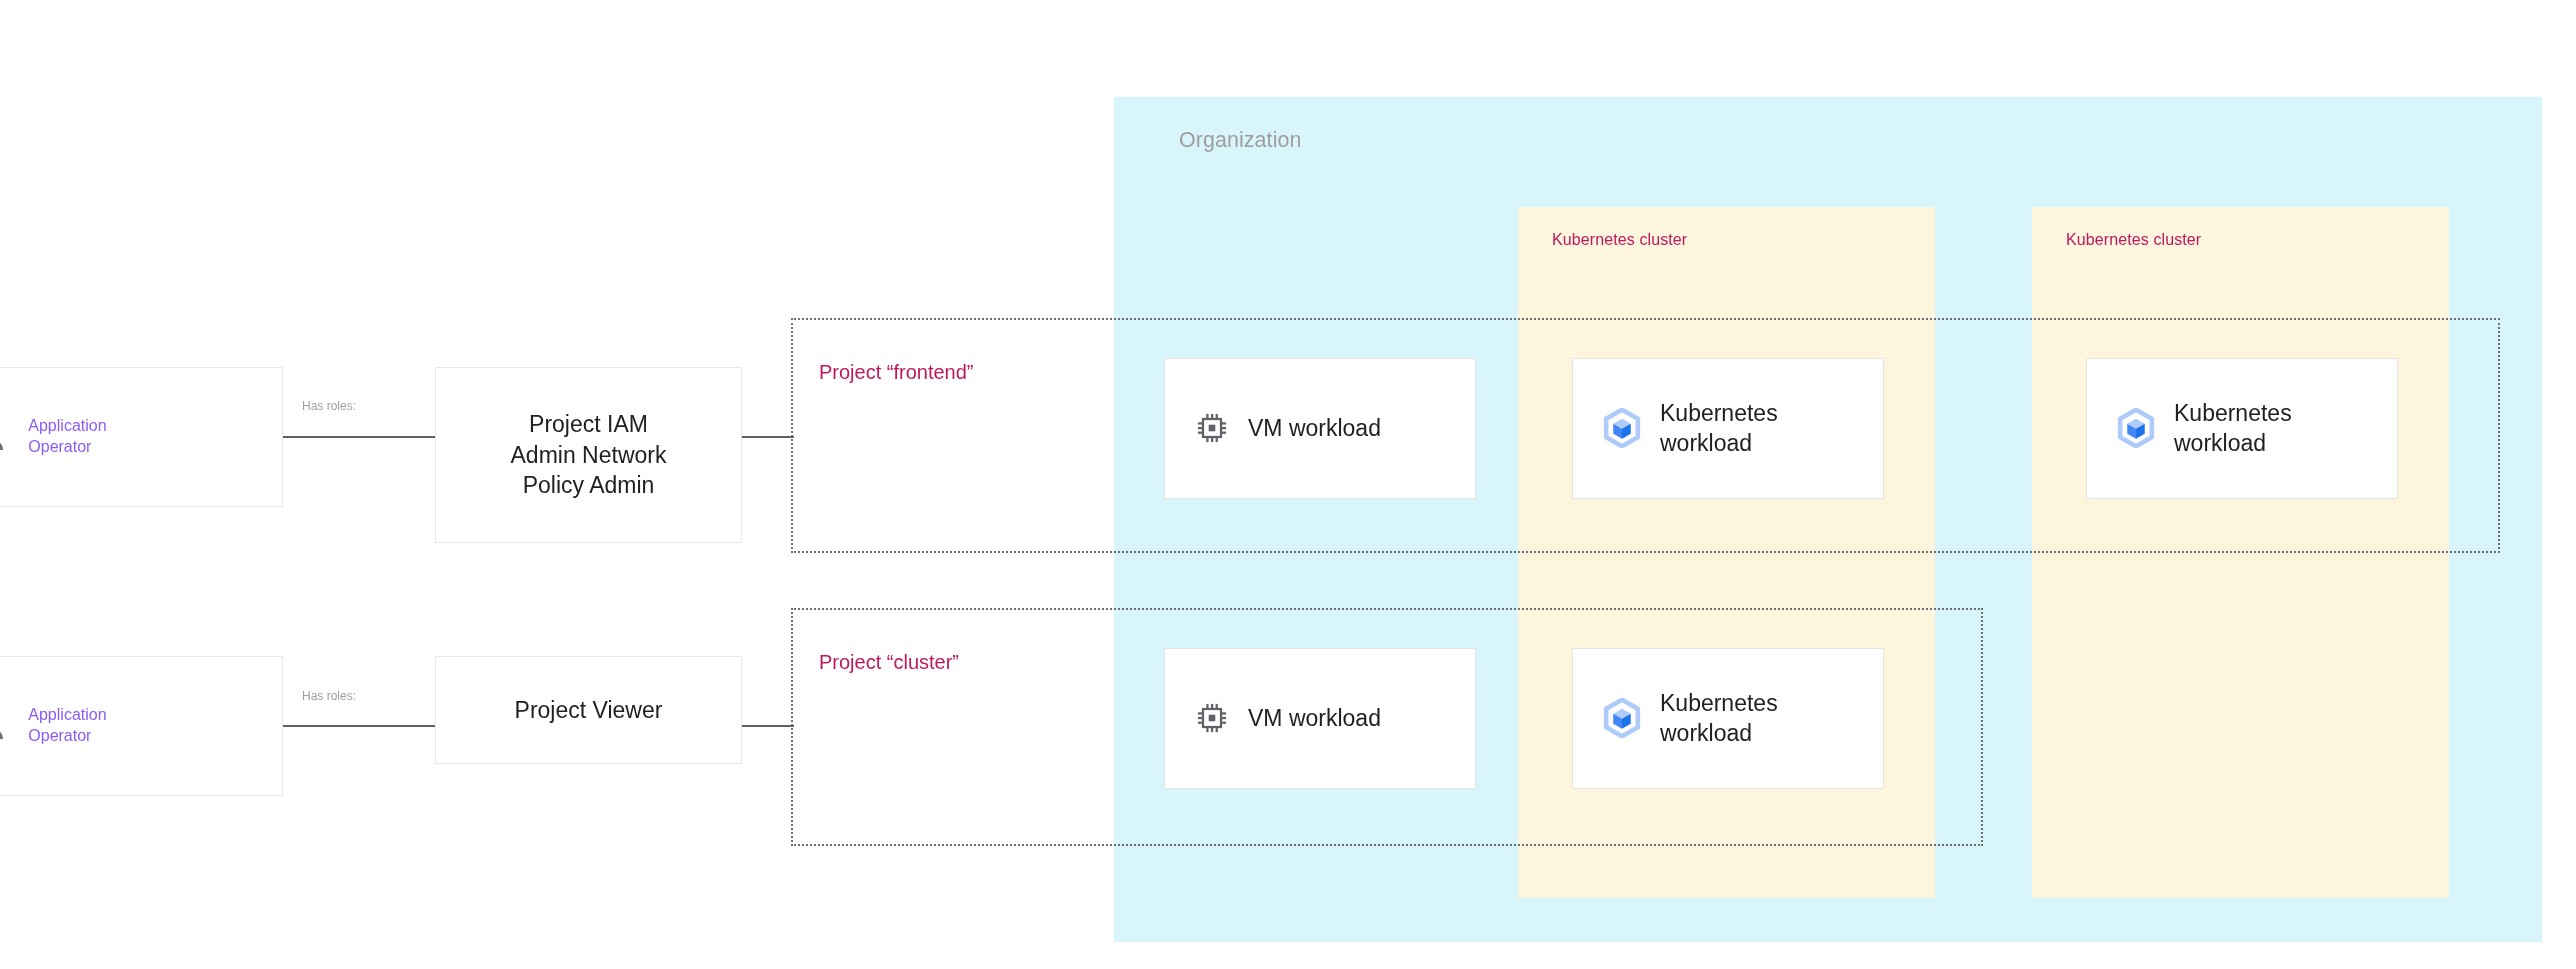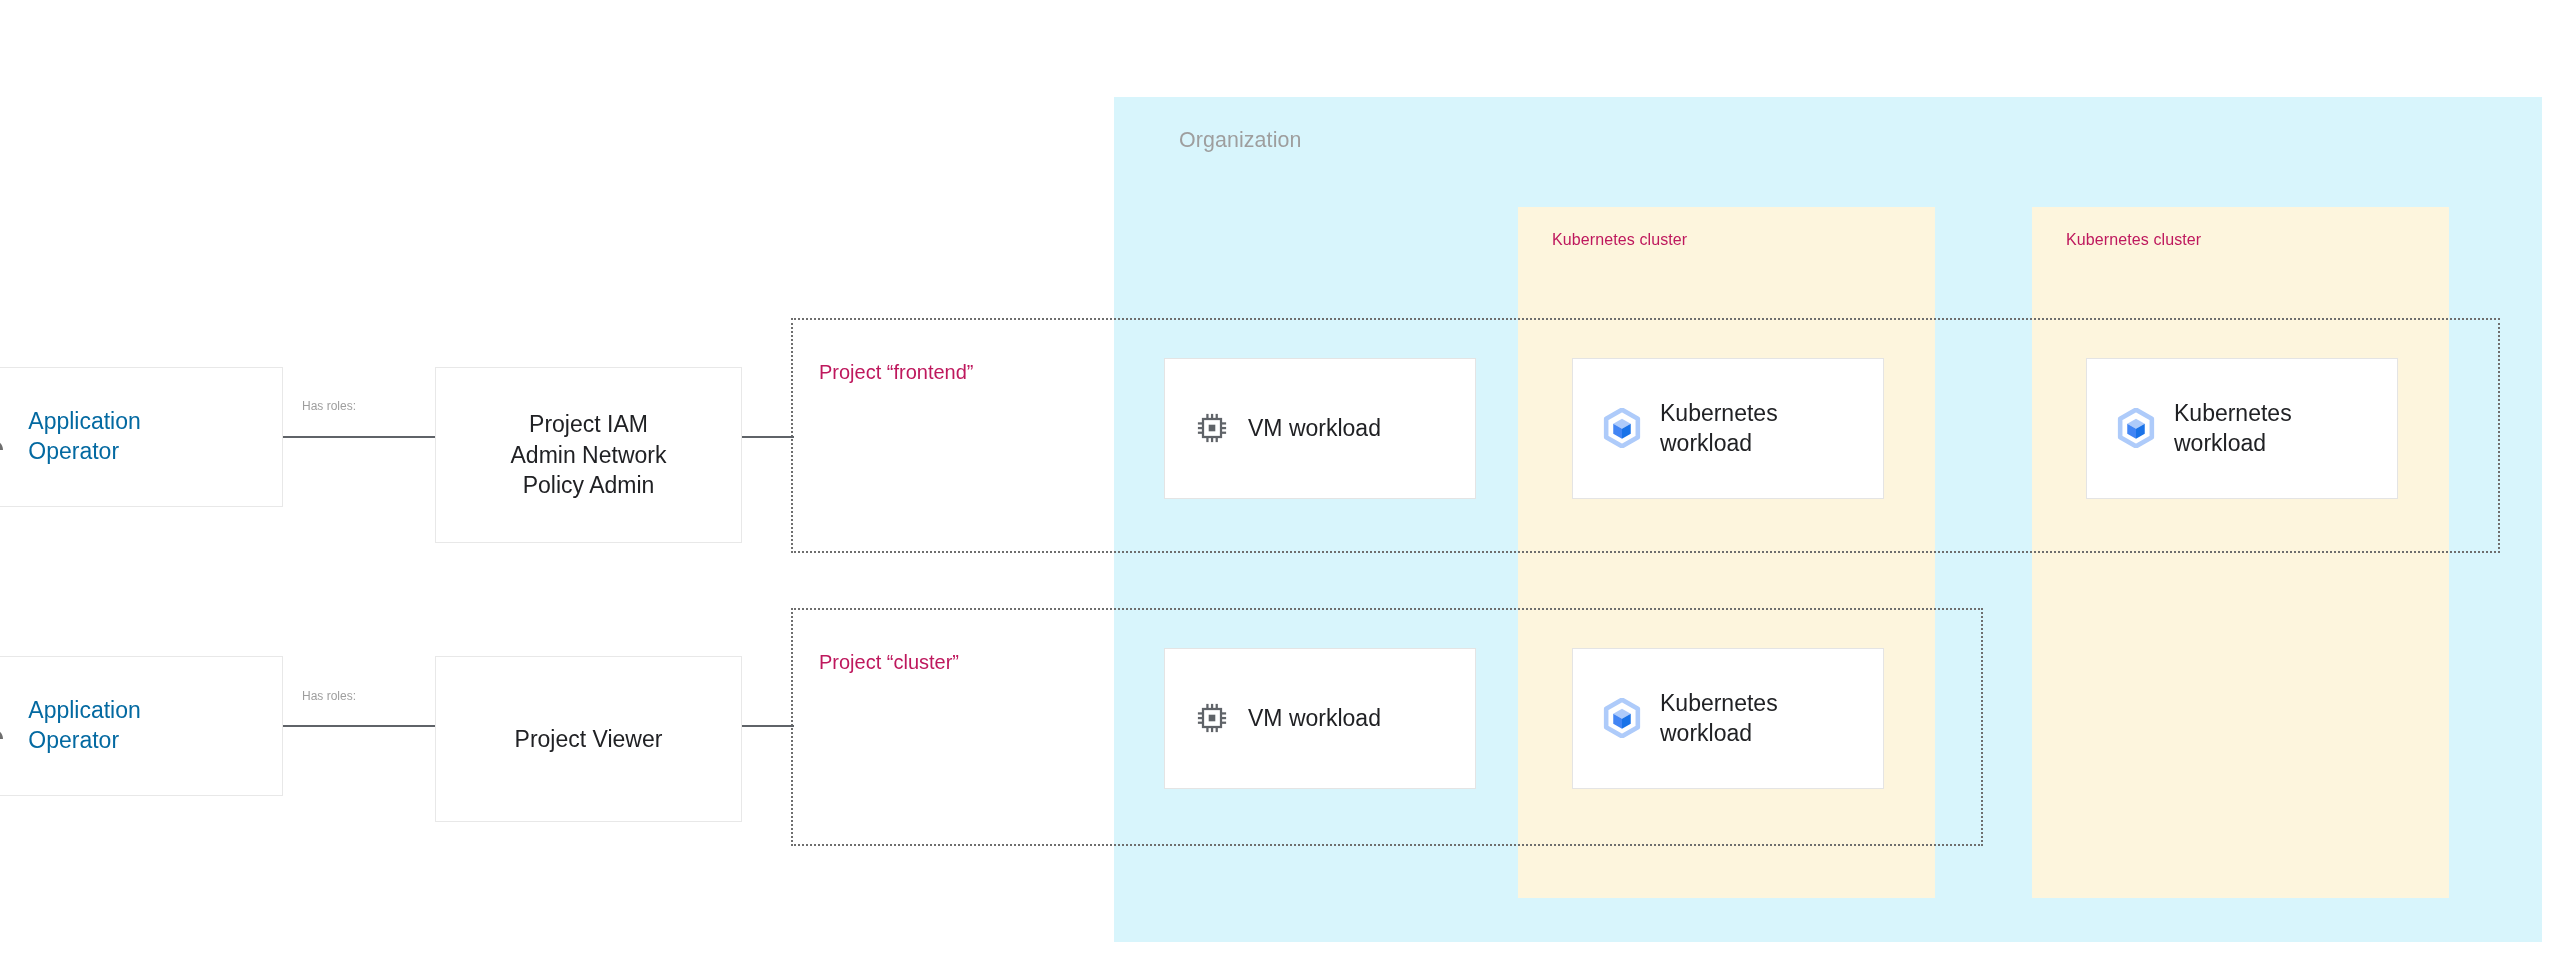--- a/index.html
+++ b/index.html
@@ -116,39 +116,39 @@
     border: 1.4px solid #e8e8e8;
     box-sizing: border-box;
     display: flex;
     align-items: center;
     gap: 19.3px;
     padding-left: 30px;
   }
   .actor-1 { left: -62px; top: 367px;  width: 345px; height: 140px; }
   .actor-2 { left: -62px; top: 656px;  width: 345px; height: 140px; }
   .actor-label {
-    font-size: 23px;
-    color: #0369a1;
+    font-size: 16px;
+    color: #8b5cf6;
     line-height: 1.3;
     white-space: pre-line;
   }
 
   
   .role-box {
     position: absolute;
     background: #ffffff;
     border: 1.4px solid #e8e8e8;
     box-sizing: border-box;
     display: flex;
     align-items: center;
     justify-content: center;
     text-align: center;
   }
   .role-1 { left: 435px; top: 367px;  width: 307px; height: 176px; }
-  .role-2 { left: 435px; top: 656px;  width: 307px; height: 166px; }
+  .role-2 { left: 435px; top: 656px;  width: 307px; height: 108px; }
   .role-label {
     font-size: 23px;
     color: #202124;
     line-height: 1.32;
     white-space: pre-line;
   }
 
   
   .connector {
     position: absolute;

